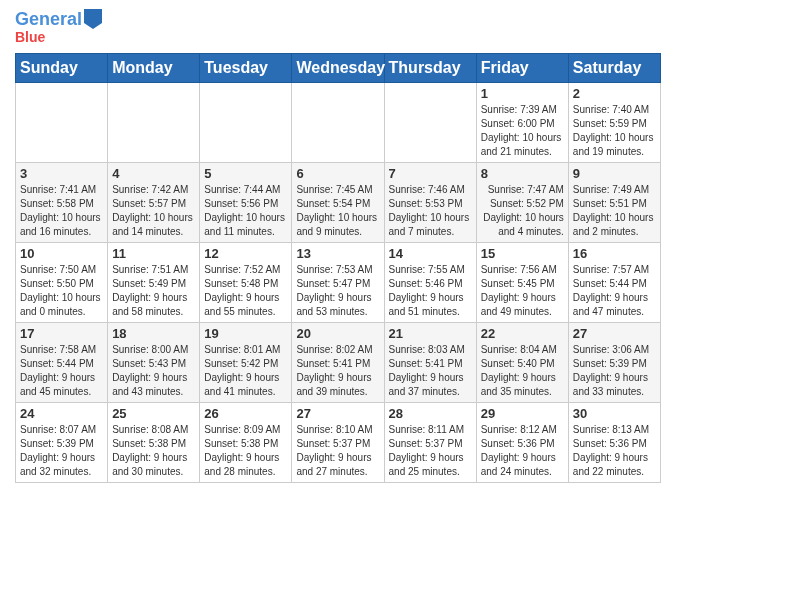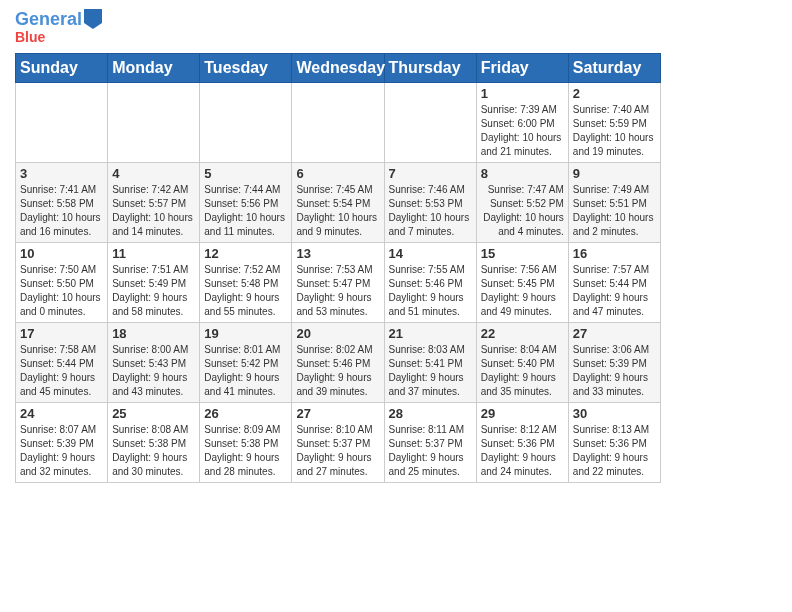--- a/index.html
+++ b/index.html
@@ -253,21 +253,21 @@
           </td>
           <td>
             <span class="day-num">19</span>
             <div class="day-info" style="white-space: pre-line;">Sunrise: 8:01 AM
 Sunset: 5:42 PM
 Daylight: 9 hours and 41 minutes.</div>
           </td>
           <td>
             <span class="day-num">20</span>
             <div class="day-info" style="white-space: pre-line;">Sunrise: 8:02 AM
-Sunset: 5:46 PM
+Sunset: 5:41 PM
 Daylight: 9 hours and 39 minutes.</div>
           </td>
           <td>
             <span class="day-num">21</span>
             <div class="day-info" style="white-space: pre-line;">Sunrise: 8:03 AM
 Sunset: 5:41 PM
 Daylight: 9 hours and 37 minutes.</div>
           </td>
           <td>
             <span class="day-num">22</span>

